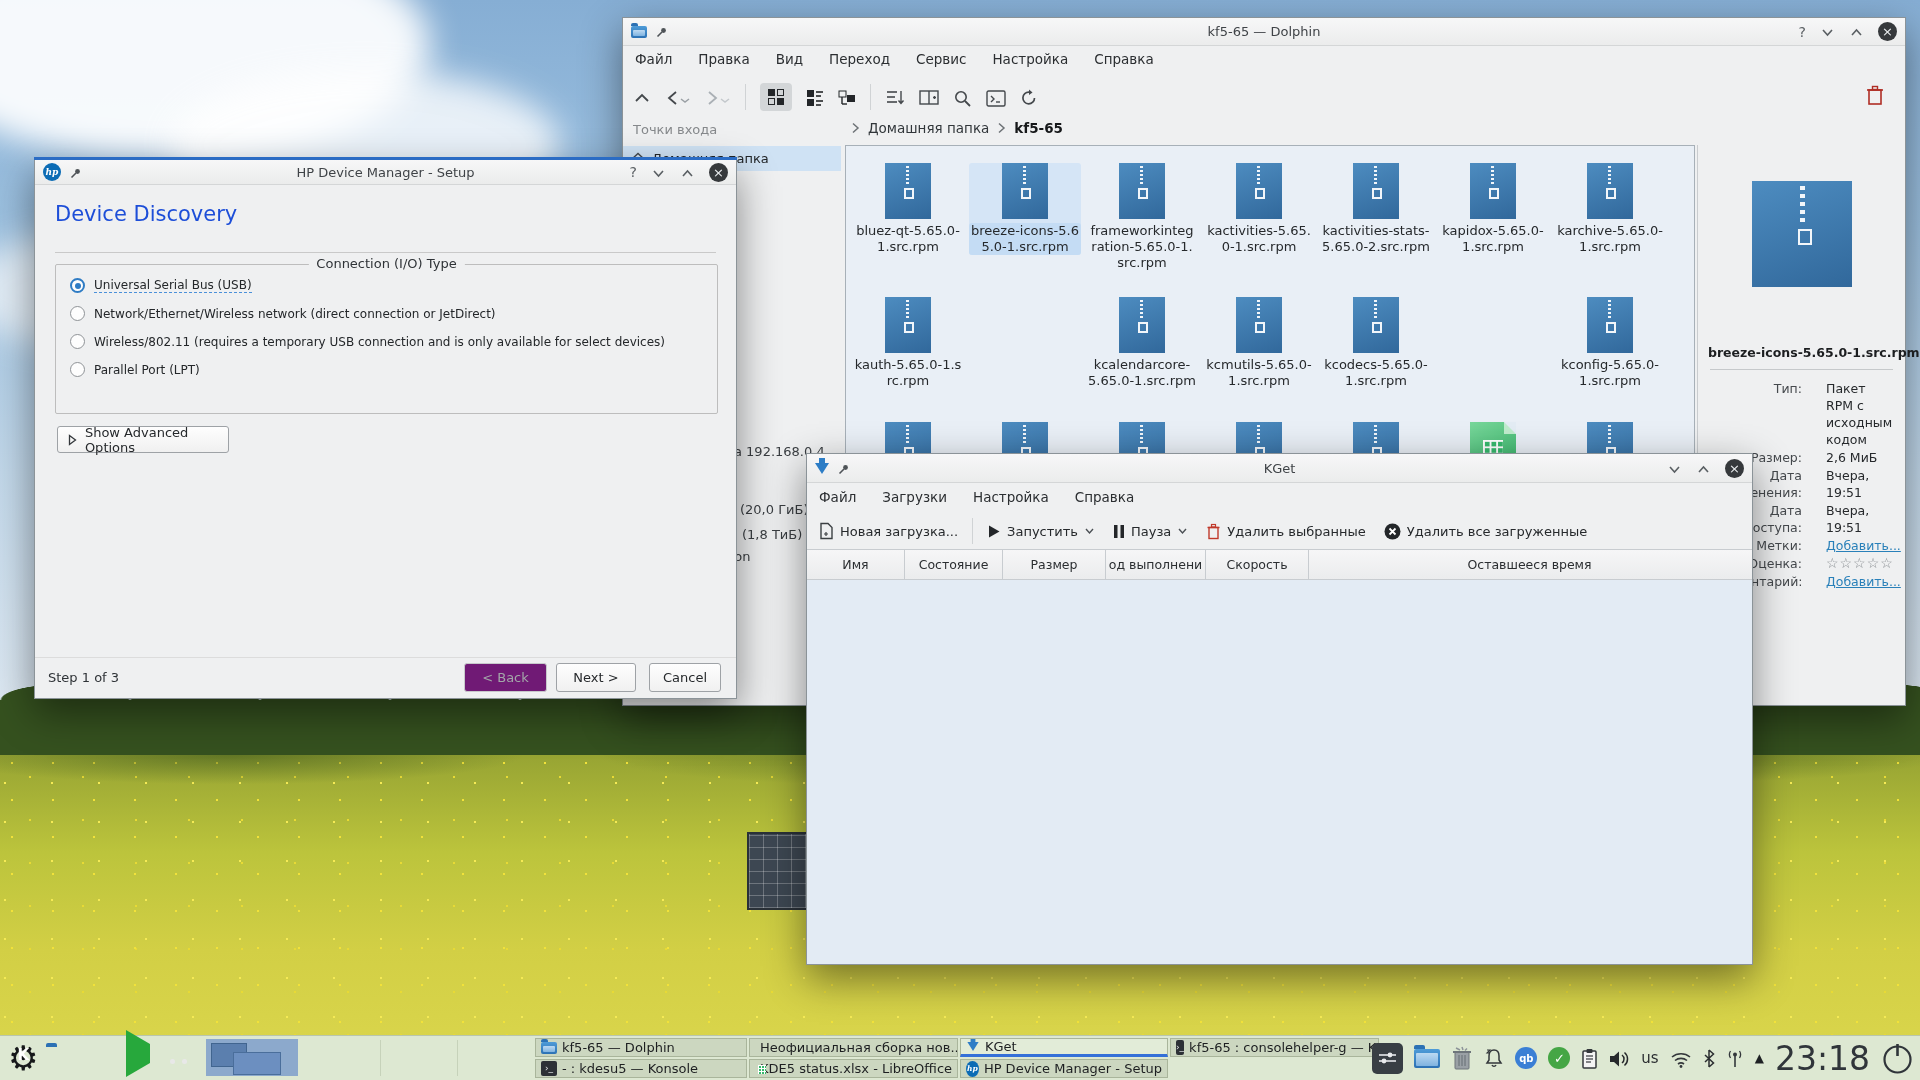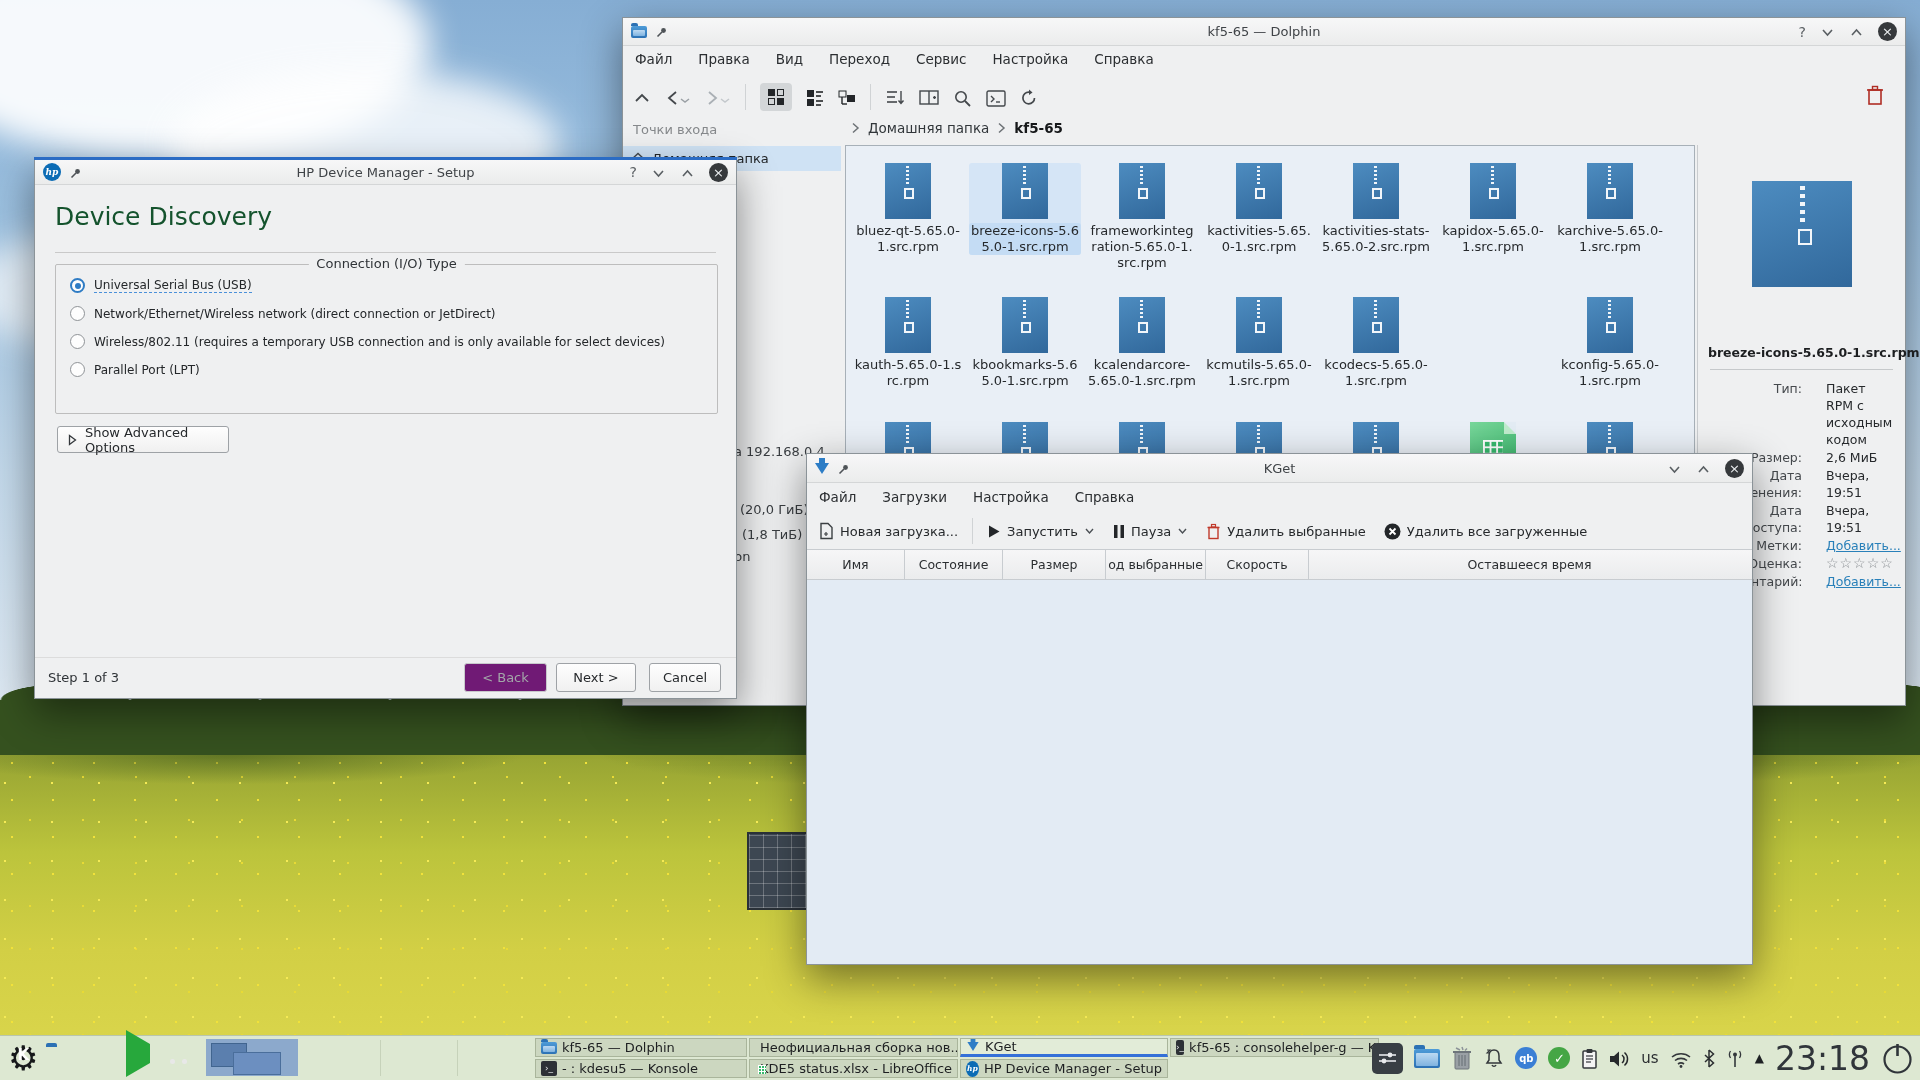--- a/index.html
+++ b/index.html
@@ -84,21 +84,21 @@
   .ival{margin-left:24px;color:#26292c;}
   .ilink{color:#2980b9;text-decoration:underline;}
   .starval{color:#8a8e92;font-size:14px;letter-spacing:1px;}
 
   
   #hp{left:34px;top:160px;width:701px;height:538px;border-top:none;}
   #hp .accent{position:absolute;left:-1px;right:-1px;top:-3px;height:3px;background:#2b6cc4;}
   #hp .tbar{height:25px;}
   .hplogo{width:18px;height:18px;border-radius:50%;background:#0c6cb5;color:#fff;font-size:9px;font-weight:bold;
        font-style:italic;display:flex;align-items:center;justify-content:center;font-family:"DejaVu Serif",serif;}
-  .hheading{position:absolute;left:20px;top:42px;font-size:25px;color:#14532d;}
+  .hheading{position:absolute;left:20px;top:42px;font-size:21px;color:#1d4ed8;}
   .hline{position:absolute;left:20px;top:92px;width:661px;border-top:1px solid #c9c9c9;}
   .gbox{position:absolute;left:20px;top:104px;width:661px;height:148px;border:1px solid #bdbdbd;border-radius:2px;}
   .gboxlab{position:absolute;top:-9px;left:50%;transform:translateX(-50%);background:#eff0f1;
        padding:0 8px;font-size:13px;color:#2f3337;white-space:nowrap;}
   .ropt{position:absolute;left:14px;display:flex;align-items:center;gap:9px;font-size:12px;color:#24272a;}
   .rdot{width:15px;height:15px;border-radius:50%;border:1px solid #8f9397;background:#fdfdfd;flex:none;position:relative;box-sizing:border-box;}
   .rdot.on{border:2px solid #2f7cc4;}
   .rdot.on::after{content:"";position:absolute;left:2.5px;top:2.5px;width:6px;height:6px;border-radius:50%;background:#2f7cc4;}
   .usel{border-bottom:1px dashed #4a90d9;}
   .btn{background:linear-gradient(#fefefe,#f0f0f0);border:1px solid #9ea2a6;border-radius:3px;
@@ -348,24 +348,20 @@
       </div>
     <div class="fcell" style="left:708px;top:17px;">
         <div class="rpm"></div>
         <div class="flabel">karchive-5.65.0-1.src.rpm</div>
       </div>
 
     <div class="fcell" style="left:6px;top:151px;">
         <div class="rpm"></div>
         <div class="flabel">kauth-5.65.0-1.src.rpm</div>
       </div>
-    <div class="fcell" style="left:123px;top:151px;">
-        <div class="rpm"></div>
-        <div class="flabel">kbookmarks-5.65.0-1.src.rpm</div>
-      </div>
     <div class="fcell" style="left:240px;top:151px;">
         <div class="rpm"></div>
         <div class="flabel">kcalendarcore-5.65.0-1.src.rpm</div>
       </div>
     <div class="fcell" style="left:357px;top:151px;">
         <div class="rpm"></div>
         <div class="flabel">kcmutils-5.65.0-1.src.rpm</div>
       </div>
     <div class="fcell" style="left:474px;top:151px;">
         <div class="rpm"></div>
@@ -565,21 +561,21 @@
           <path d="M5.5 5.5 L11.5 11.5 M11.5 5.5 L5.5 11.5" stroke="#fff" stroke-width="1.8"></path>
         </svg>
       <span>Удалить все загруженные</span>
     </span>
   </div>
 
   <div class="khead">
     <div class="kcol" style="left:0;width:98px;">Имя</div>
     <div class="kcol" style="left:98px;width:98px;">Состояние</div>
     <div class="kcol" style="left:196px;width:103px;">Размер</div>
-    <div class="kcol" style="left:299px;width:100px;">од выбранные</div>
+    <div class="kcol" style="left:299px;width:100px;">од выполнени</div>
     <div class="kcol" style="left:399px;width:103px;">Скорость</div>
     <div class="kcol" style="left:502px;width:441px;border-right:none;">Оставшееся время</div>
   </div>
   <div class="kbody"></div>
 </div>
 
 <div class="taskbar">
   <span class="launch" style="left:8px;top:5px;">
     <span class="klogo">⚙<span>K</span></span>
   </span>

